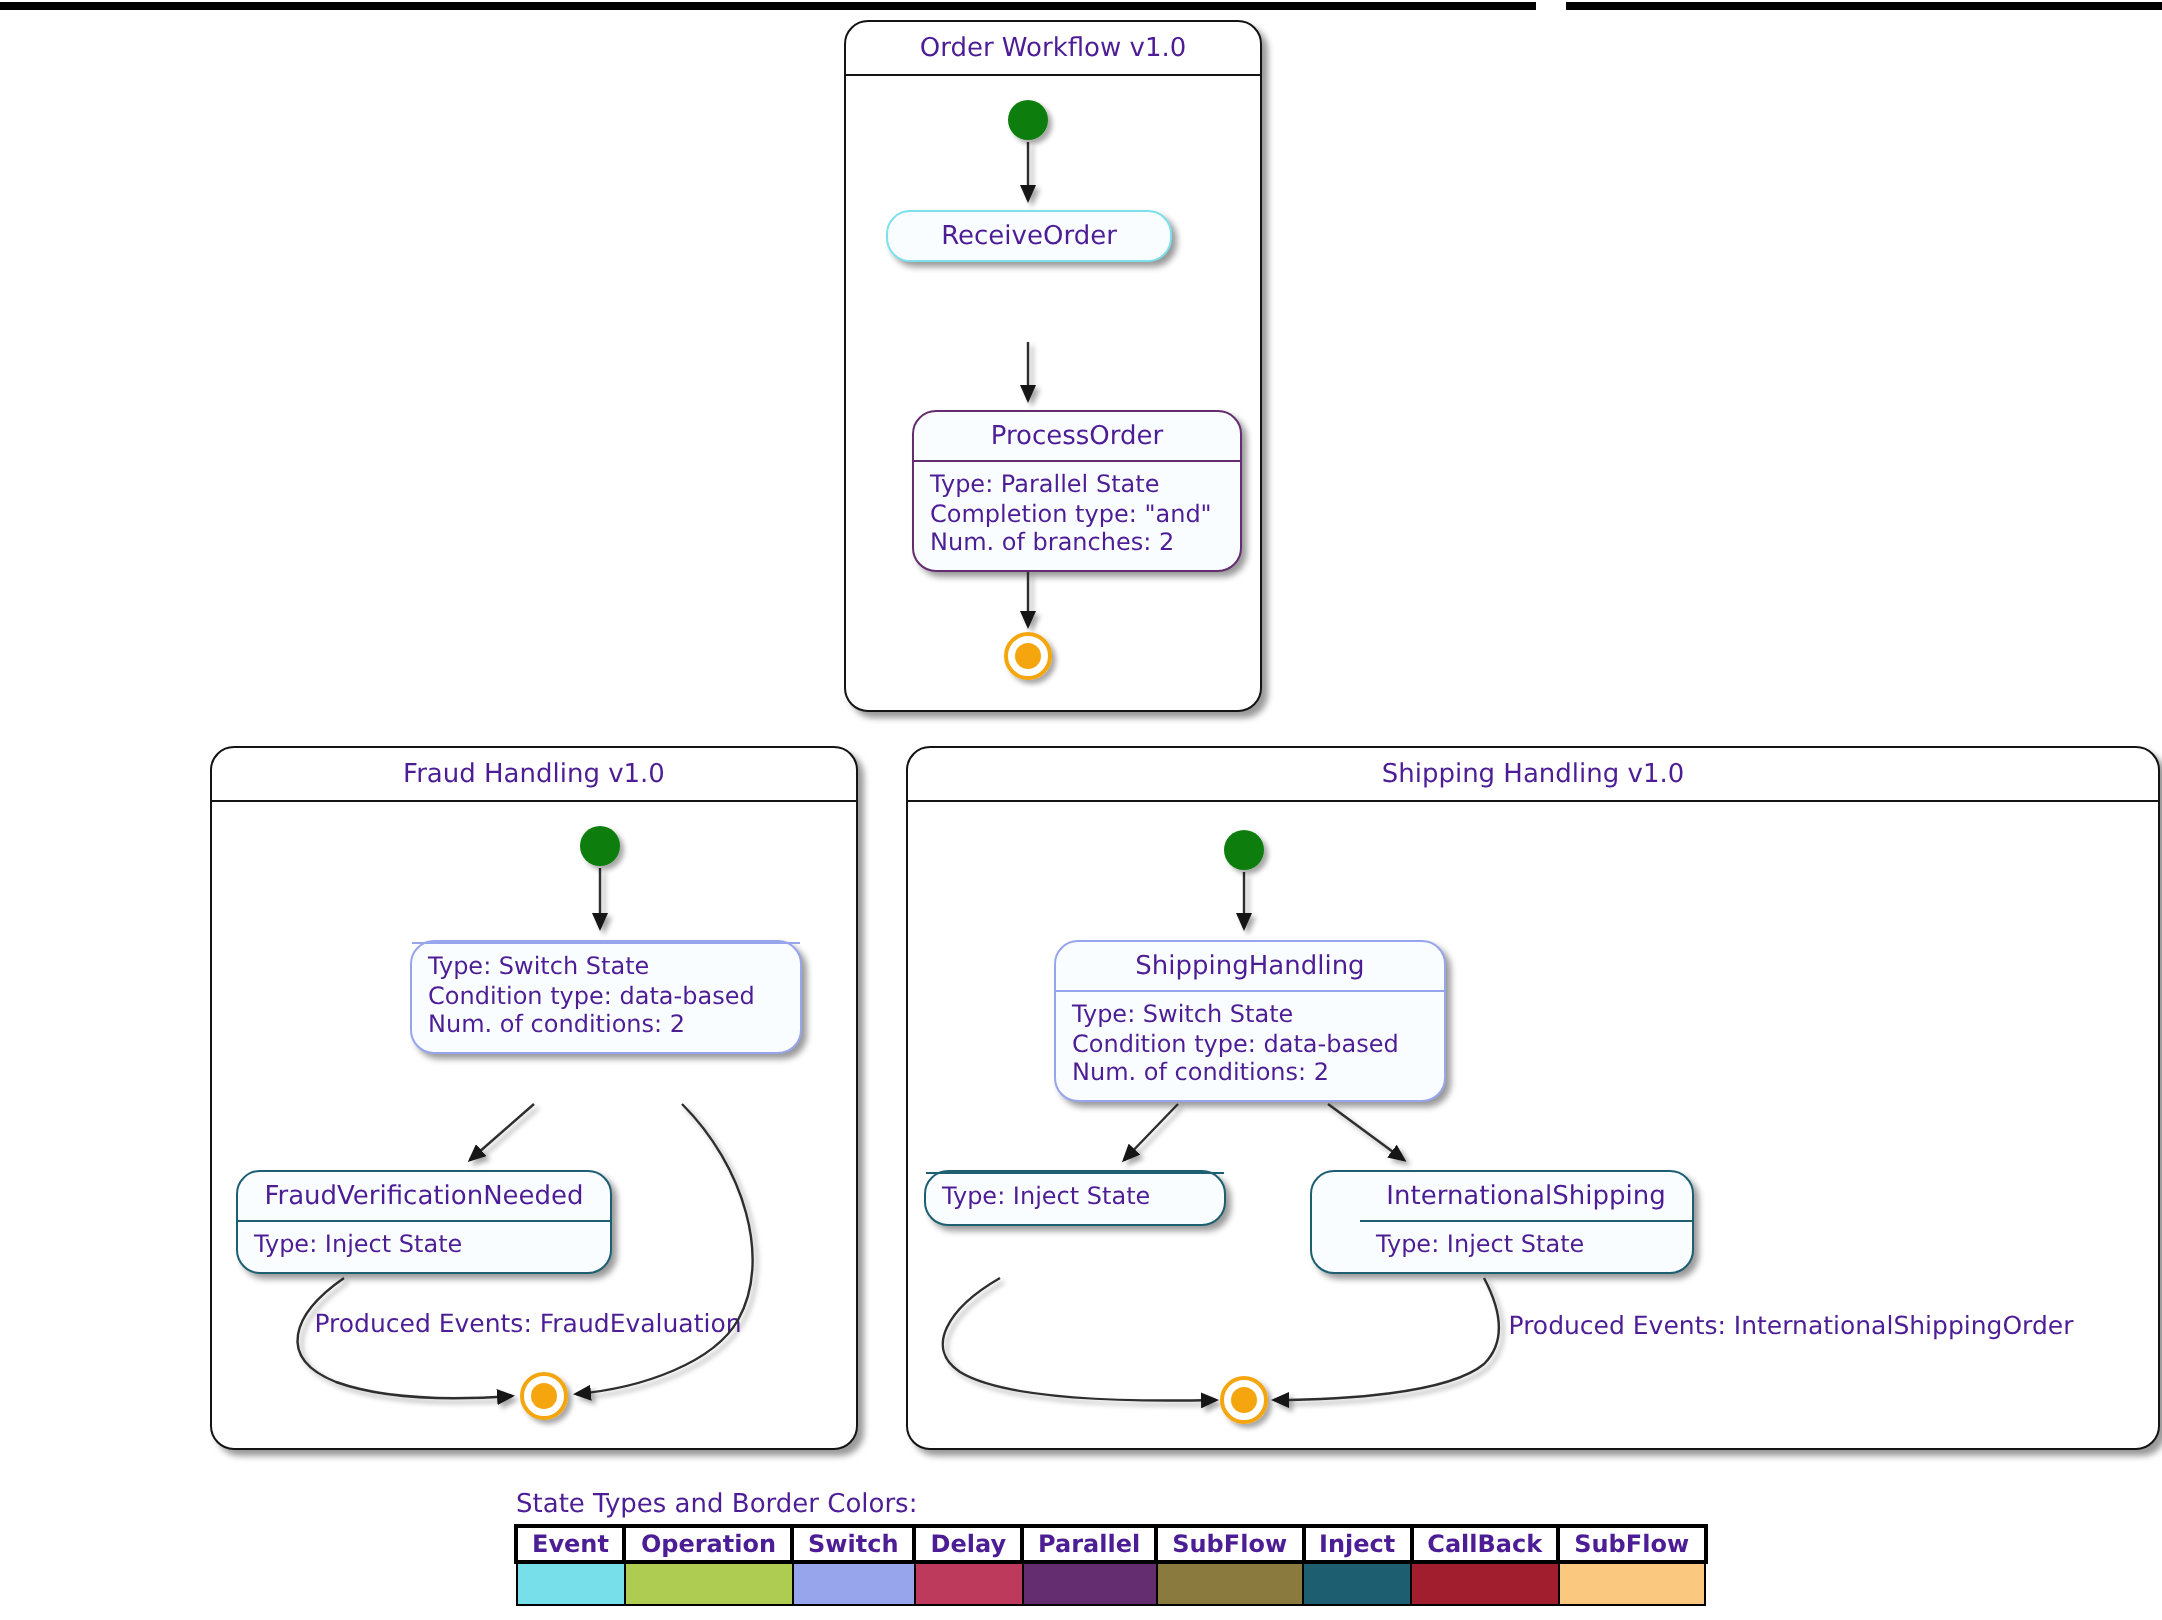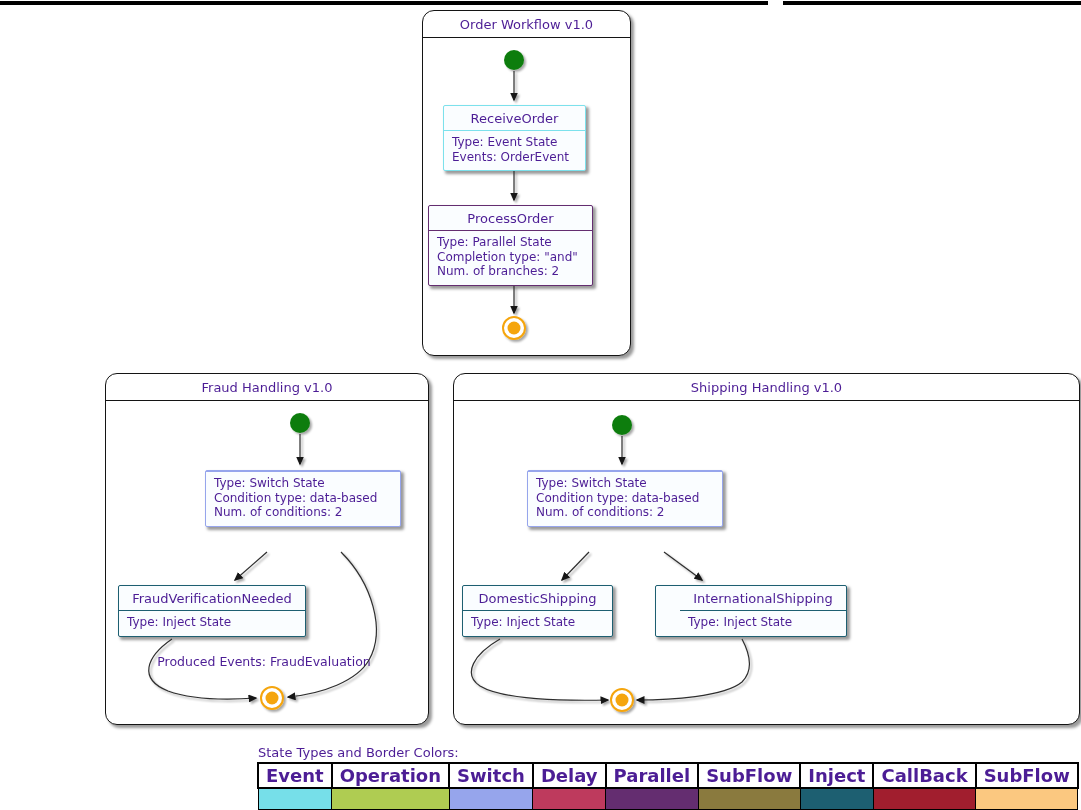--- a/index.html
+++ b/index.html
@@ -10,34 +10,34 @@
   .top-rule{position:absolute;top:1px;height:4px;background:#000;}
   .wf-box{
     position:absolute;background:#ffffff;border:1.5px solid #141414;border-radius:12px;
     box-shadow:3px 3px 3px rgba(0,0,0,0.40);
   }
   .wf-title{
     font-size:13px;text-align:center;padding:6px 8px 5px;border-bottom:1.5px solid #141414;
     white-space:nowrap;
   }
   .state{
-    position:absolute;background:#fafdff;border:1.5px solid var(--c,#888);border-radius:2px;
+    position:absolute;background:#fafdff;border:1.5px solid var(--c,#888);border-radius:12px;
     box-shadow:2.5px 2.5px 3px rgba(0,0,0,0.40);
   }
   .state-title{font-size:13px;text-align:center;padding:5px 8px 4px;white-space:nowrap;}
   .state-body{border-top:1px solid var(--c,#888);padding:4px 8px 6px;font-size:12px;line-height:14.5px;}
   .state-body div{white-space:nowrap;}
   .edge-label{position:absolute;font-size:12.5px;text-align:center;white-space:nowrap;}
   #edge-layer{position:absolute;left:0;top:0;pointer-events:none;}
   .legend-caption{position:absolute;left:258px;top:745px;font-size:13px;}
   .legend-table{
     position:absolute;left:257px;top:762px;border-collapse:collapse;
   }
   .legend-table th{
-    border:2px solid #000;font-size:18px;font-weight:bold;padding:1px 7px;white-space:nowrap;
+    border:2px solid #000;font-size:12px;font-weight:bold;padding:1px 7px;white-space:nowrap;
     font-family:"DejaVu Sans","Liberation Sans",sans-serif;
   }
   .legend-table td.swatch{border:1px solid #000;height:18px;background:var(--c,#ccc);}
 </style>
 </head>
 <body>
 
 <div id="canvas">
 
   <div class="top-rule" style="left:0;width:768px"></div>
@@ -50,27 +50,23 @@
   <div class="wf-box" style="left:105px;top:373px;width:322px;height:350px">
     <div class="wf-title">Fraud Handling v1.0</div>
   </div>
 
   <div class="wf-box" style="left:453px;top:373px;width:625px;height:350px">
     <div class="wf-title">Shipping Handling v1.0</div>
   </div>
 
   <div class="state" style="left: 443px; top: 105px; width: 141px; --c: #7CE1EC;">
     <div class="state-title">ReceiveOrder</div>
-    <div class="state-body">
-      <div>Type: Event State</div>
-      <div>Events: OrderEvent</div>
-    </div>
   </div>
 
-  <div class="state" style="left: 428px; top: 205px; width: 163px; --c: #642D70;">
+  <div class="state" style="left: 456px; top: 205px; width: 163px; --c: #642D70;">
     <div class="state-title">ProcessOrder</div>
     <div class="state-body">
       <div>Type: Parallel State</div>
       <div>Completion type: "and"</div>
       <div>Num. of branches: 2</div>
     </div>
   </div>
 
   <div class="state" style="left: 205px; top: 470px; width: 194px; --c: #96A5EC;">
     <div class="state-body">
@@ -81,42 +77,43 @@
   </div>
 
   <div class="state" style="left: 118px; top: 585px; width: 186px; --c: #1D5F71;">
     <div class="state-title">FraudVerificationNeeded</div>
     <div class="state-body">
       <div>Type: Inject State</div>
     </div>
   </div>
 
   <div class="state" style="left: 527px; top: 470px; width: 194px; --c: #96A5EC;">
+    <div class="state-title">ShippingHandling</div>
     <div class="state-body">
       <div>Type: Switch State</div>
       <div>Condition type: data-based</div>
       <div>Num. of conditions: 2</div>
     </div>
   </div>
 
   <div class="state" style="left: 462px; top: 585px; width: 149px; --c: #1D5F71;">
-    <div class="state-title">DomesticShipping</div>
     <div class="state-body">
       <div>Type: Inject State</div>
     </div>
   </div>
 
   <div class="state" style="left: 655px; top: 585px; width: 166px; padding-left: 24px; --c: #1D5F71;">
     <div class="state-title">InternationalShipping</div>
     <div class="state-body">
       <div>Type: Inject State</div>
     </div>
   </div>
 
   <div class="edge-label" style="left:153px;top:654px;width:222px">Produced Events: FraudEvaluation</div>
+  <div class="edge-label" style="left:751px;top:655px;width:289px">Produced Events: InternationalShippingOrder</div>
 
   <svg id="edge-layer" width="1081" height="810" viewBox="0 0 1081 810">
     <defs>
       <marker id="arrow" markerWidth="9" markerHeight="8" refX="7.5" refY="4" orient="auto" markerUnits="userSpaceOnUse">
         <path d="M0,0 L9,4 L0,8 z" fill="#141414"></path>
       </marker>
       <filter id="ds" x="-20%" y="-20%" width="150%" height="150%">
         <feDropShadow dx="2" dy="2" stdDeviation="1.2" flood-opacity="0.35"></feDropShadow>
       </filter>
     </defs>

